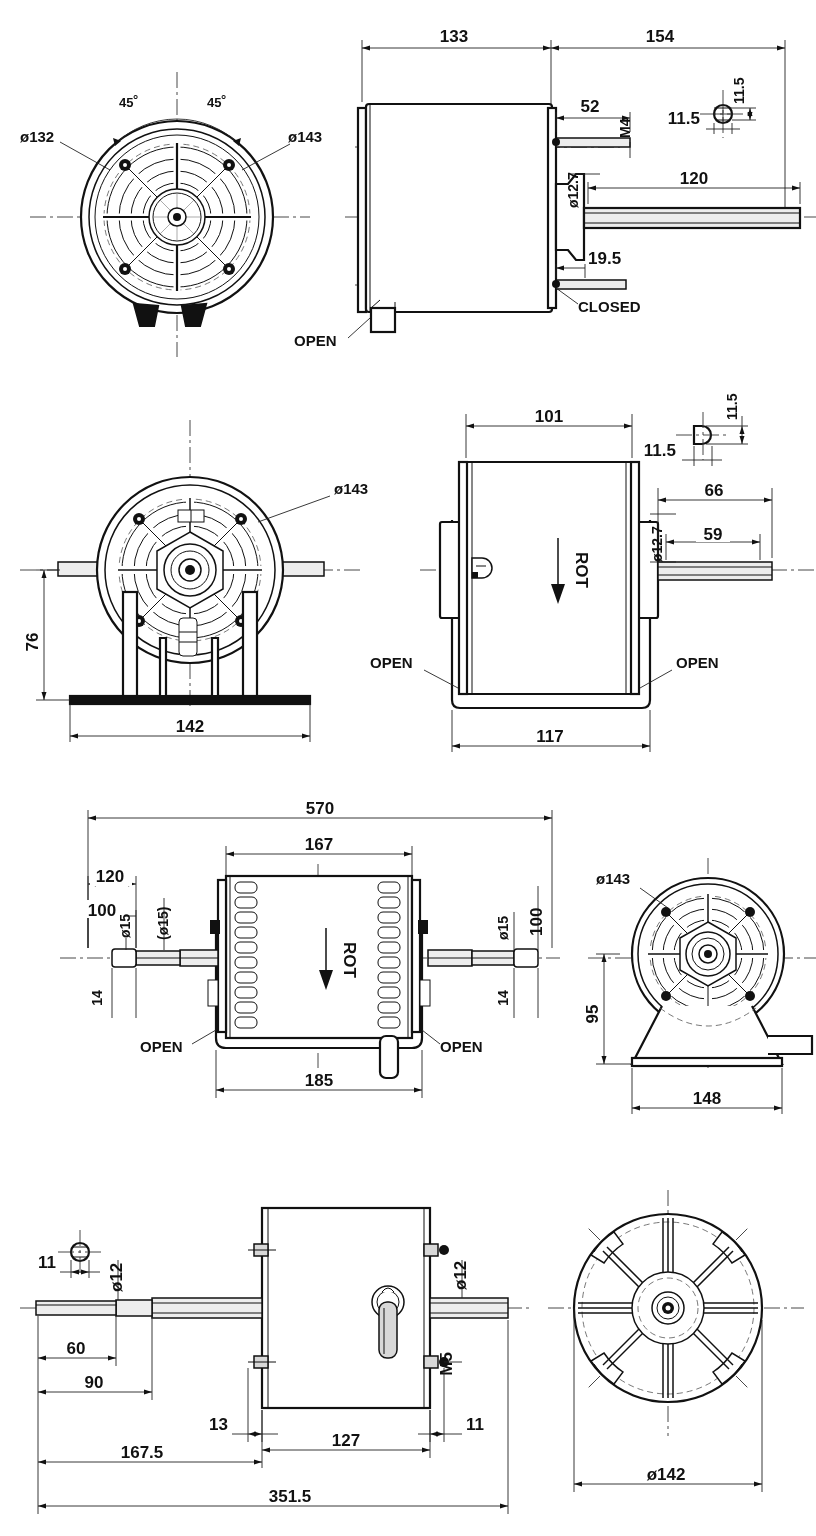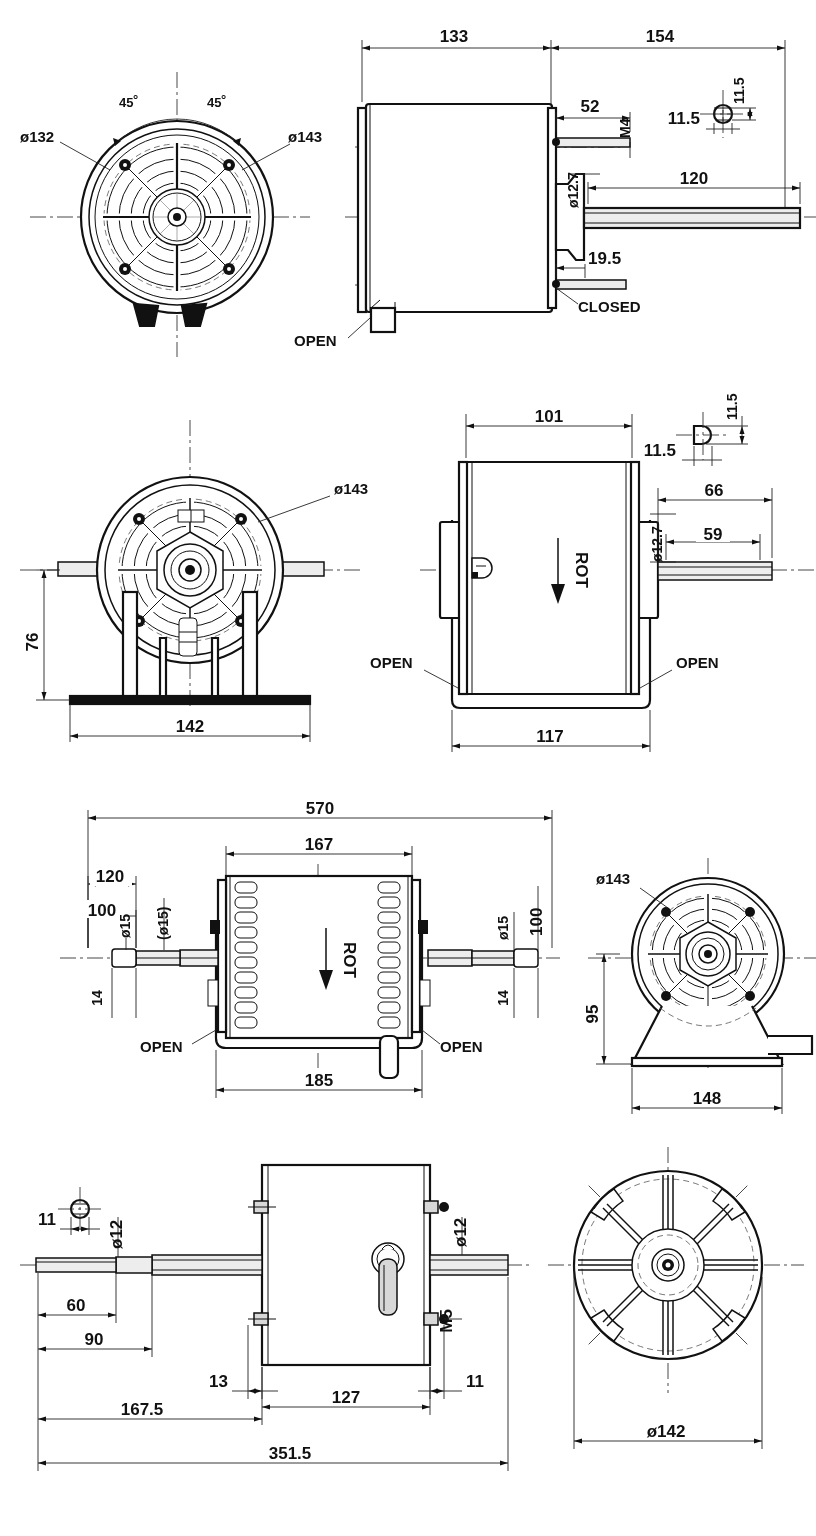--- a/index.html
+++ b/index.html
@@ -607,21 +607,21 @@
     <line class="ext" x1="742" y1="300" x2="742" y2="346"></line>
     <line class="ext" x1="592" y1="340" x2="742" y2="340"></line>
     <polygon class="fillk" points="592,340 600,337.5 600,342.5"></polygon>
     <polygon class="fillk" points="742,340 734,337.5 734,342.5"></polygon>
     <rect x="644" y="318" width="46" height="20" fill="#fff"></rect>
     <text class="dim" x="667" y="336" text-anchor="middle">148</text>
   </g>
 </svg>
 </div>
 
-<div class="panel" style="top:1117px;height:376px;text-decoration:underline;">
+<div class="panel" style="top:1160px;height:376px;text-decoration:underline;">
 <svg width="816" height="376" viewBox="0 0 816 376">
 
   <g>
     <line class="cl" x1="20" y1="148" x2="530" y2="148"></line>
 
     <rect class="ln thick fillw" x="262" y="48" width="168" height="200"></rect>
     <line class="ln thin" x1="268" y1="48" x2="268" y2="248"></line>
     <line class="ln thin" x1="424" y1="48" x2="424" y2="248"></line>
 
     <g>

